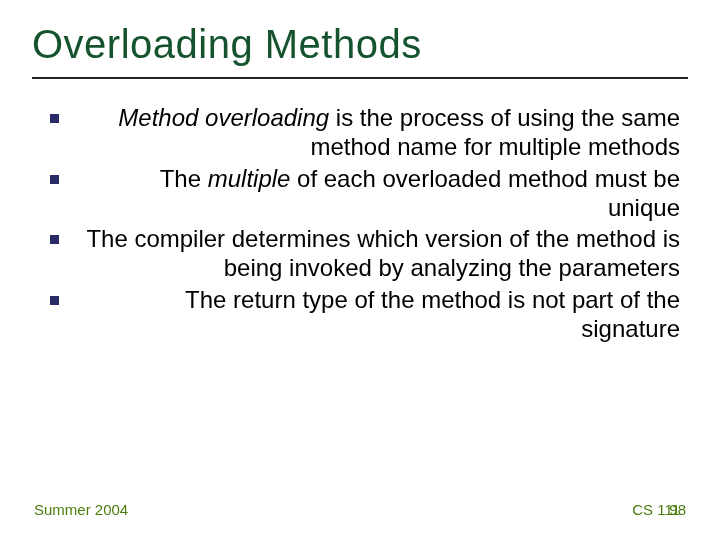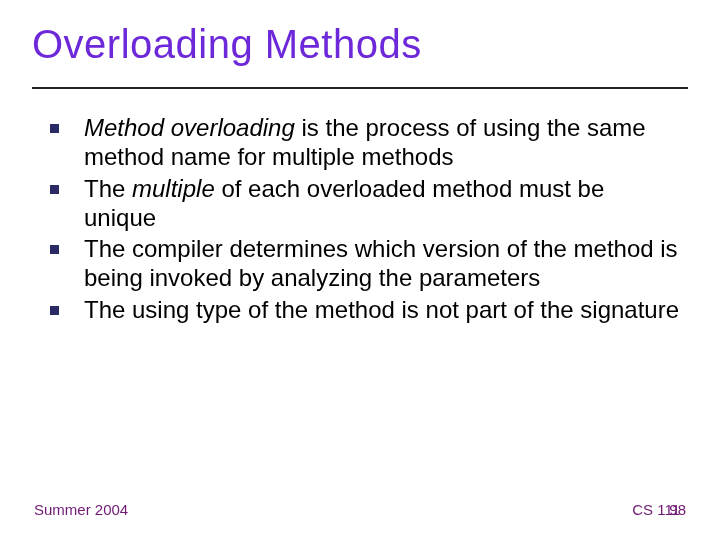--- a/index.html
+++ b/index.html
@@ -16,34 +16,35 @@
     position: relative;
     width: 720px;
     height: 540px;
     box-sizing: border-box;
     padding: 22px 32px 0 32px;
   }
   .title {
     font-size: 40px;
     font-weight: 400;
     letter-spacing: 0.5px;
-    margin: 0 0 20px 0;
-    color: #6d28d9;
+    margin: 0 0 10px 0;
+    color: #14532d;
   }
   .rule {
     border: none;
     border-top: 2px solid #222;
     margin: 0 0 24px 0;
   }
   .bullets {
     list-style: none;
     padding: 0 8px 0 12px;
     margin: 0;
     font-size: 24px;
     line-height: 1.22;
+    text-align: right;
   }
   .bullets li {
     position: relative;
     padding-left: 40px;
     margin-bottom: 2px;
   }
   .bullet-mark {
     position: absolute;
     left: 6px;
     top: 11px;
@@ -52,21 +53,21 @@
     background: #2a2a66;
   }
   .italic { font-style: italic; }
   .underline { }
   .footer {
     position: absolute;
     bottom: 22px;
     left: 34px;
     right: 34px;
     font-size: 15px;
-    color: #701a75;
+    color: #4d7c0f;
   }
   .footer-center {
     position: absolute;
     left: 0; right: 6px;
     text-align: right;
   }
   .footer-left { float: left; }
   .footer-right { float: right; }
 </style>
 </head>
@@ -93,21 +94,21 @@
       <span class="bullet-mark"></span>
     </li>
 
     <li>
       <span class="bullet-mark"></span>
       <span>The compiler determines which version of the method is being invoked by analyzing the parameters</span>
     </li>
 
     <li>
       <span class="bullet-mark"></span>
-      <span>The using type of the method is </span><span class="underline">not</span><span> part of the signature</span>
+      <span>The return type of the method is </span><span class="underline">not</span><span> part of the signature</span>
     </li>
 
   </ul>
 
   <div class="footer">
     <span class="footer-left">Summer 2004</span>
     <span class="footer-center">CS 111</span>
     <span class="footer-right">98</span>
   </div>
 

